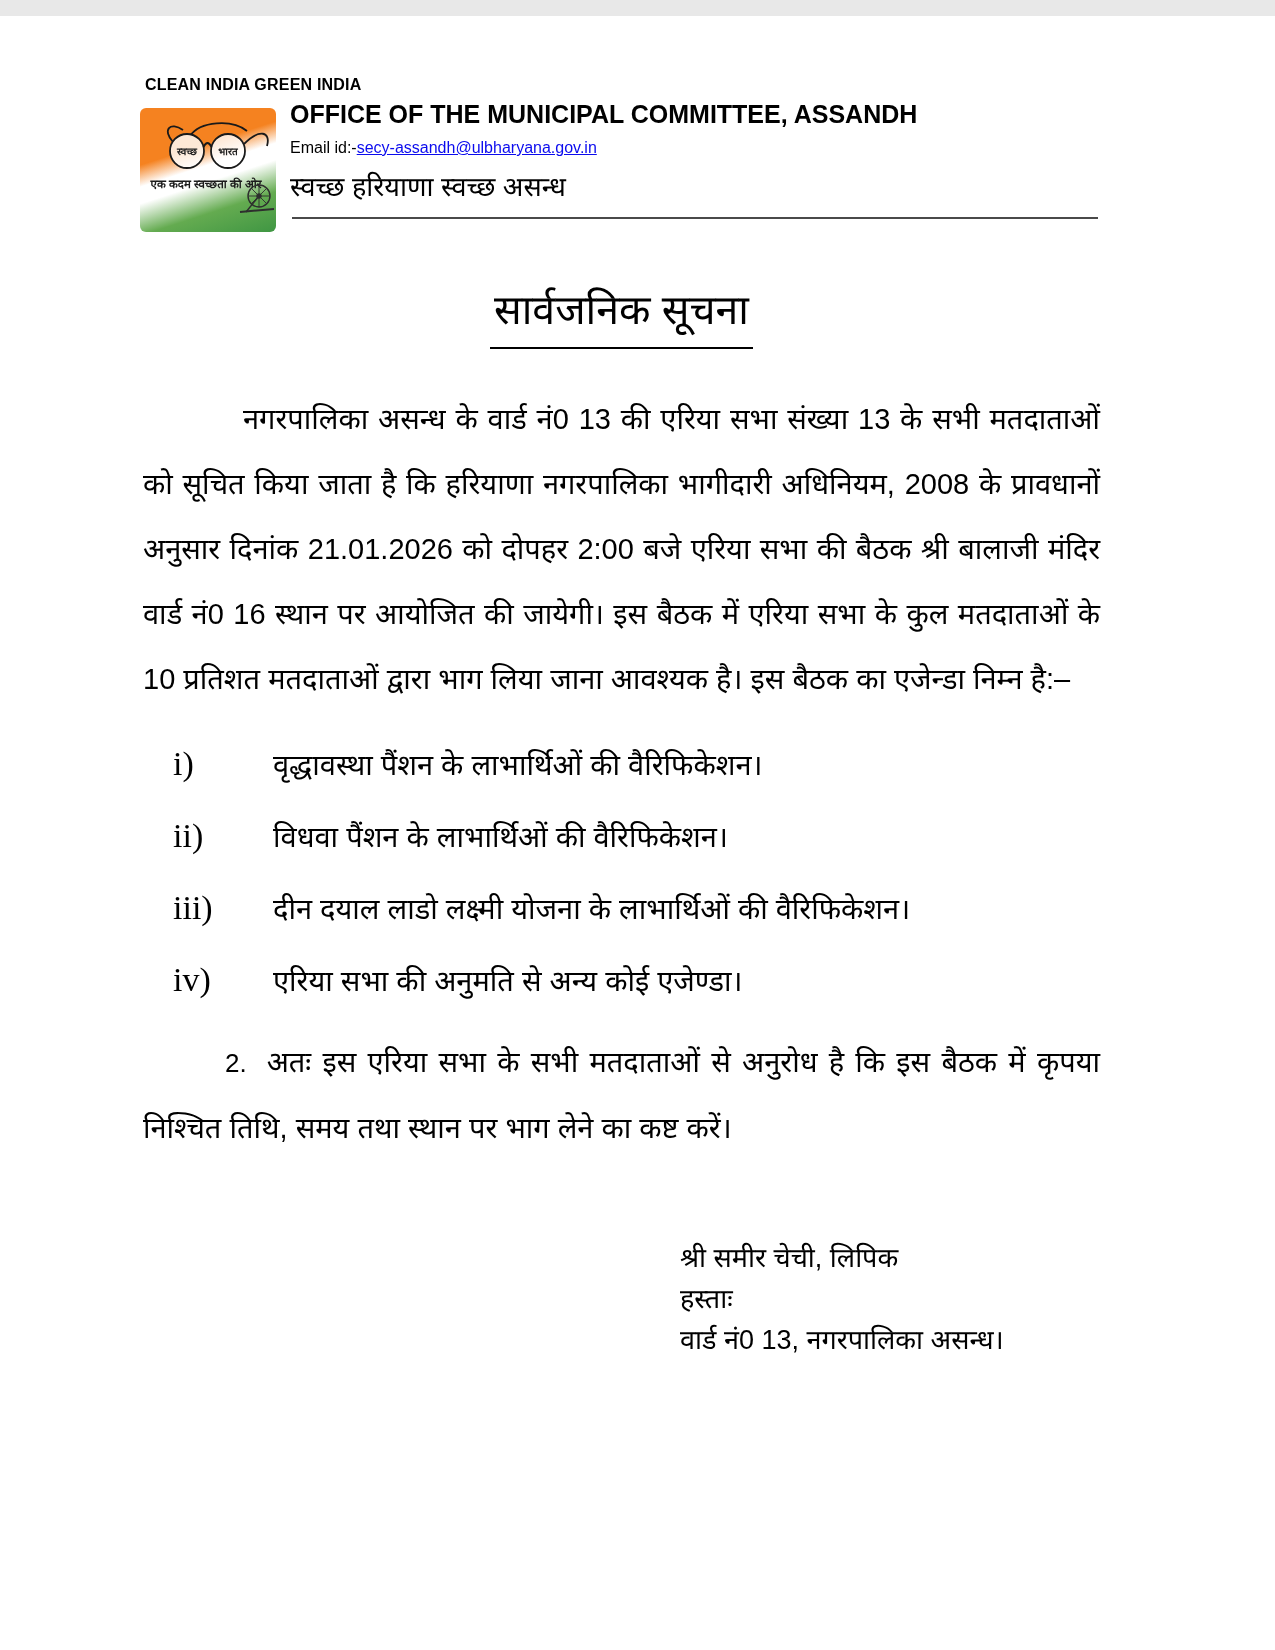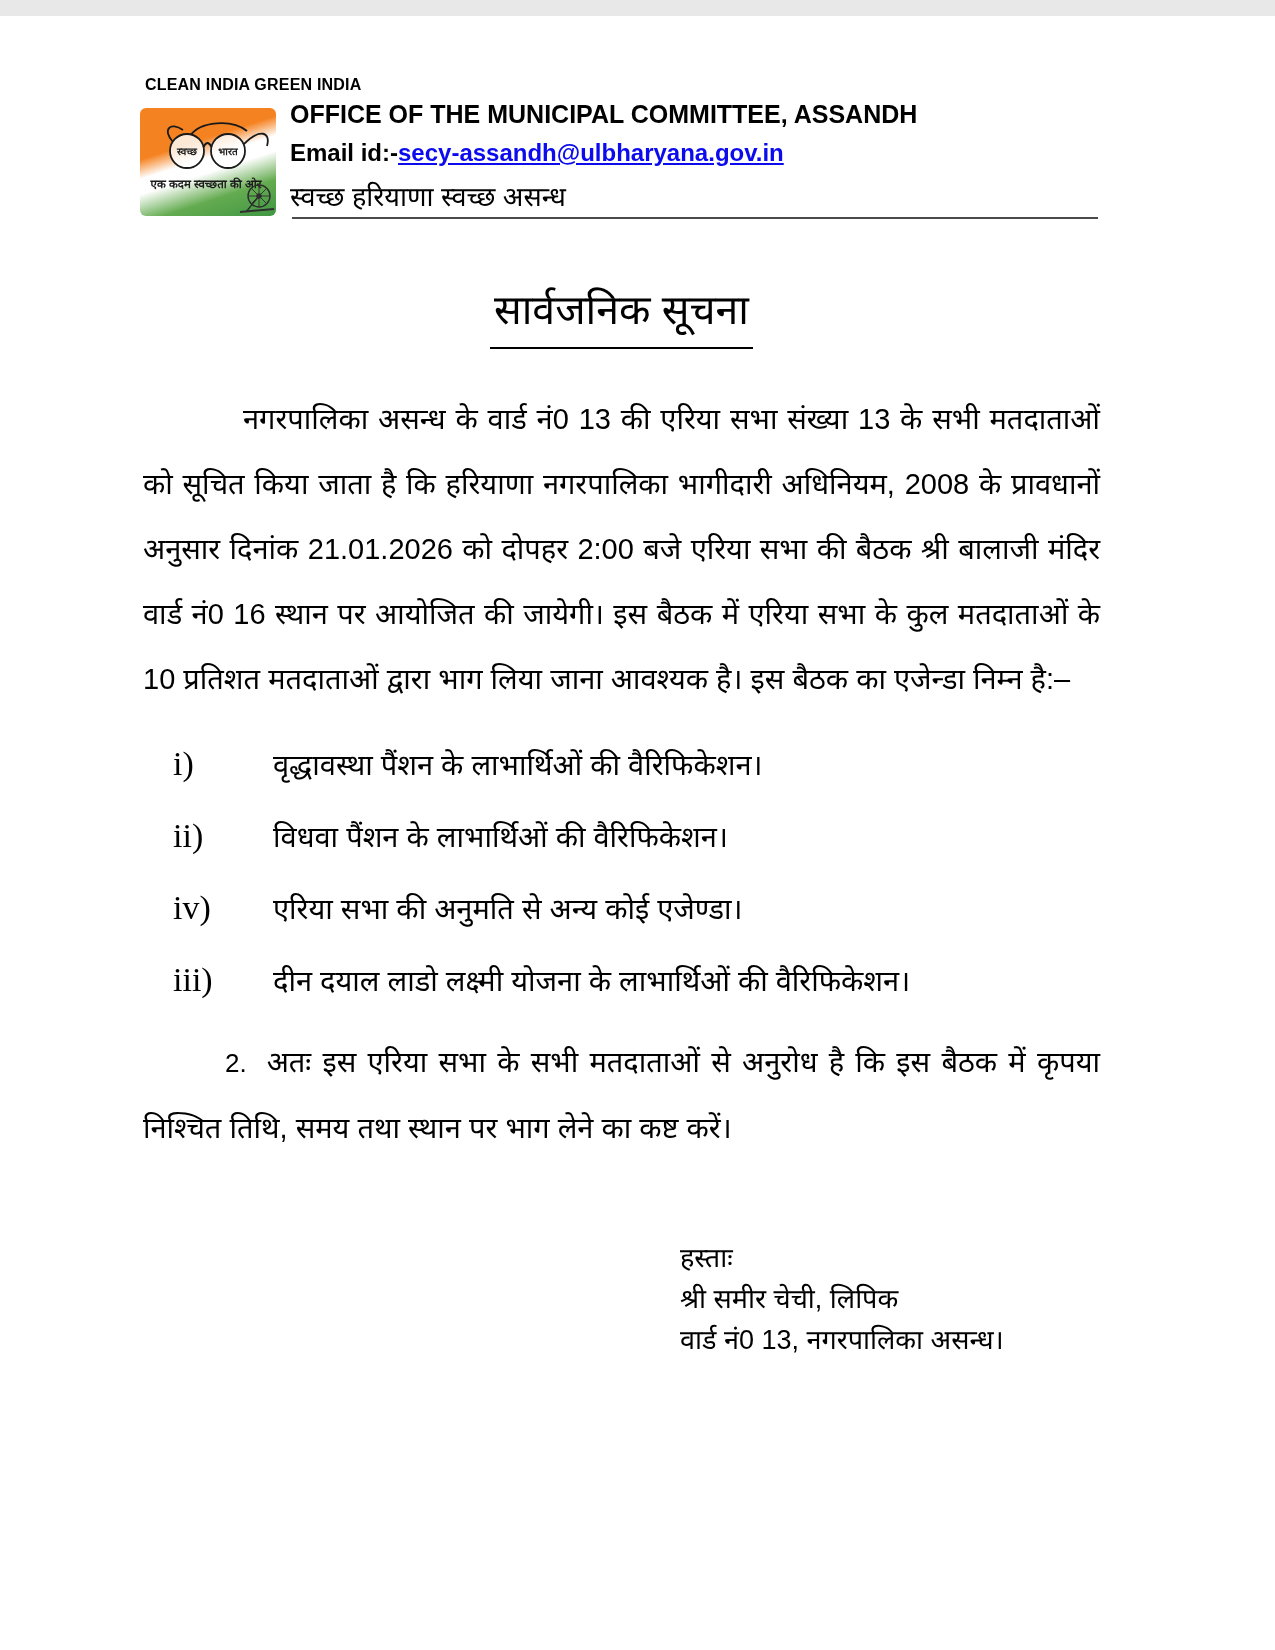--- a/index.html
+++ b/index.html
@@ -11,36 +11,36 @@
     font-family:"Liberation Sans", sans-serif;
     color:#000;
     overflow:hidden;
   }
   .clean-india {
     position:absolute; left:145px; top:60px;
     font-size:16px; font-weight:bold; letter-spacing:0.2px;
   }
   .logo {
     position:absolute; left:140px; top:92px;
-    width:136px; height:108px;
+    width:136px; height:124px;
     border-radius:6px;
     background:linear-gradient(162deg,
       #f58220 0%, #f58220 34%,
       #ffffff 47%, #ffffff 57%,
       #64ab50 76%, #3f9643 100%);
     overflow:hidden;
     text-decoration:underline;
   }
   .logo svg { display:block; }
   .header-block {
     position:absolute; left:290px; top:84px; width:808px;
     text-align:left;
   }
   .office-title { font-size:25px; font-weight:bold; white-space:nowrap; }
-  .email-row { font-size:24px; font-weight:bold; margin-top:10px; }
+  .email-row { font-size:16px; font-weight:normal; margin-top:10px; }
   .email-link { color:#0b0bee; text-decoration:underline; }
   .hindi-tagline { font-size:27px; margin-top:10px; }
   .header-rule {
     position:absolute; left:292px; top:201px; width:806px;
     border:none; border-top:2px solid #4a4a4a; margin:0;
   }
   .content {
     position:absolute; left:143px; top:264px; width:957px;
   }
   .notice-title-row { text-align:center; margin-bottom:38px; }
@@ -130,34 +130,34 @@
     <div class="agenda">
       <div class="agenda-item">
         <span class="agenda-marker">i)</span>
         <span class="agenda-text">वृद्धावस्था पैंशन के लाभार्थिओं की वैरिफिकेशन।</span>
       </div>
       <div class="agenda-item">
         <span class="agenda-marker">ii)</span>
         <span class="agenda-text">विधवा पैंशन के लाभार्थिओं की वैरिफिकेशन।</span>
       </div>
       <div class="agenda-item">
+        <span class="agenda-marker">iii)</span>
+        <span class="agenda-text">दीन दयाल लाडो लक्ष्मी योजना के लाभार्थिओं की वैरिफिकेशन।</span>
+      </div>
+      <div class="agenda-item">
         <span class="agenda-marker">iv)</span>
         <span class="agenda-text">एरिया सभा की अनुमति से अन्य कोई एजेण्डा।</span>
-      </div>
-      <div class="agenda-item">
-        <span class="agenda-marker">iii)</span>
-        <span class="agenda-text">दीन दयाल लाडो लक्ष्मी योजना के लाभार्थिओं की वैरिफिकेशन।</span>
       </div>
     </div>
 
     <p class="para2">
       <span class="para2-num">2.</span><span>अतः इस एरिया  सभा के सभी मतदाताओं से अनुरोध है कि इस बैठक में कृपया निश्चित तिथि, समय तथा स्थान पर भाग लेने का कष्ट करें।</span>
     </p>
 
   </div>
 
   <div class="signature">
+    <div>श्री समीर चेची, लिपिक</div>
     <div>हस्ताः</div>
-    <div>श्री समीर चेची, लिपिक</div>
     <div>वार्ड नं0 13, नगरपालिका असन्ध।</div>
   </div>
 
 </div>
 
 </body></html>

